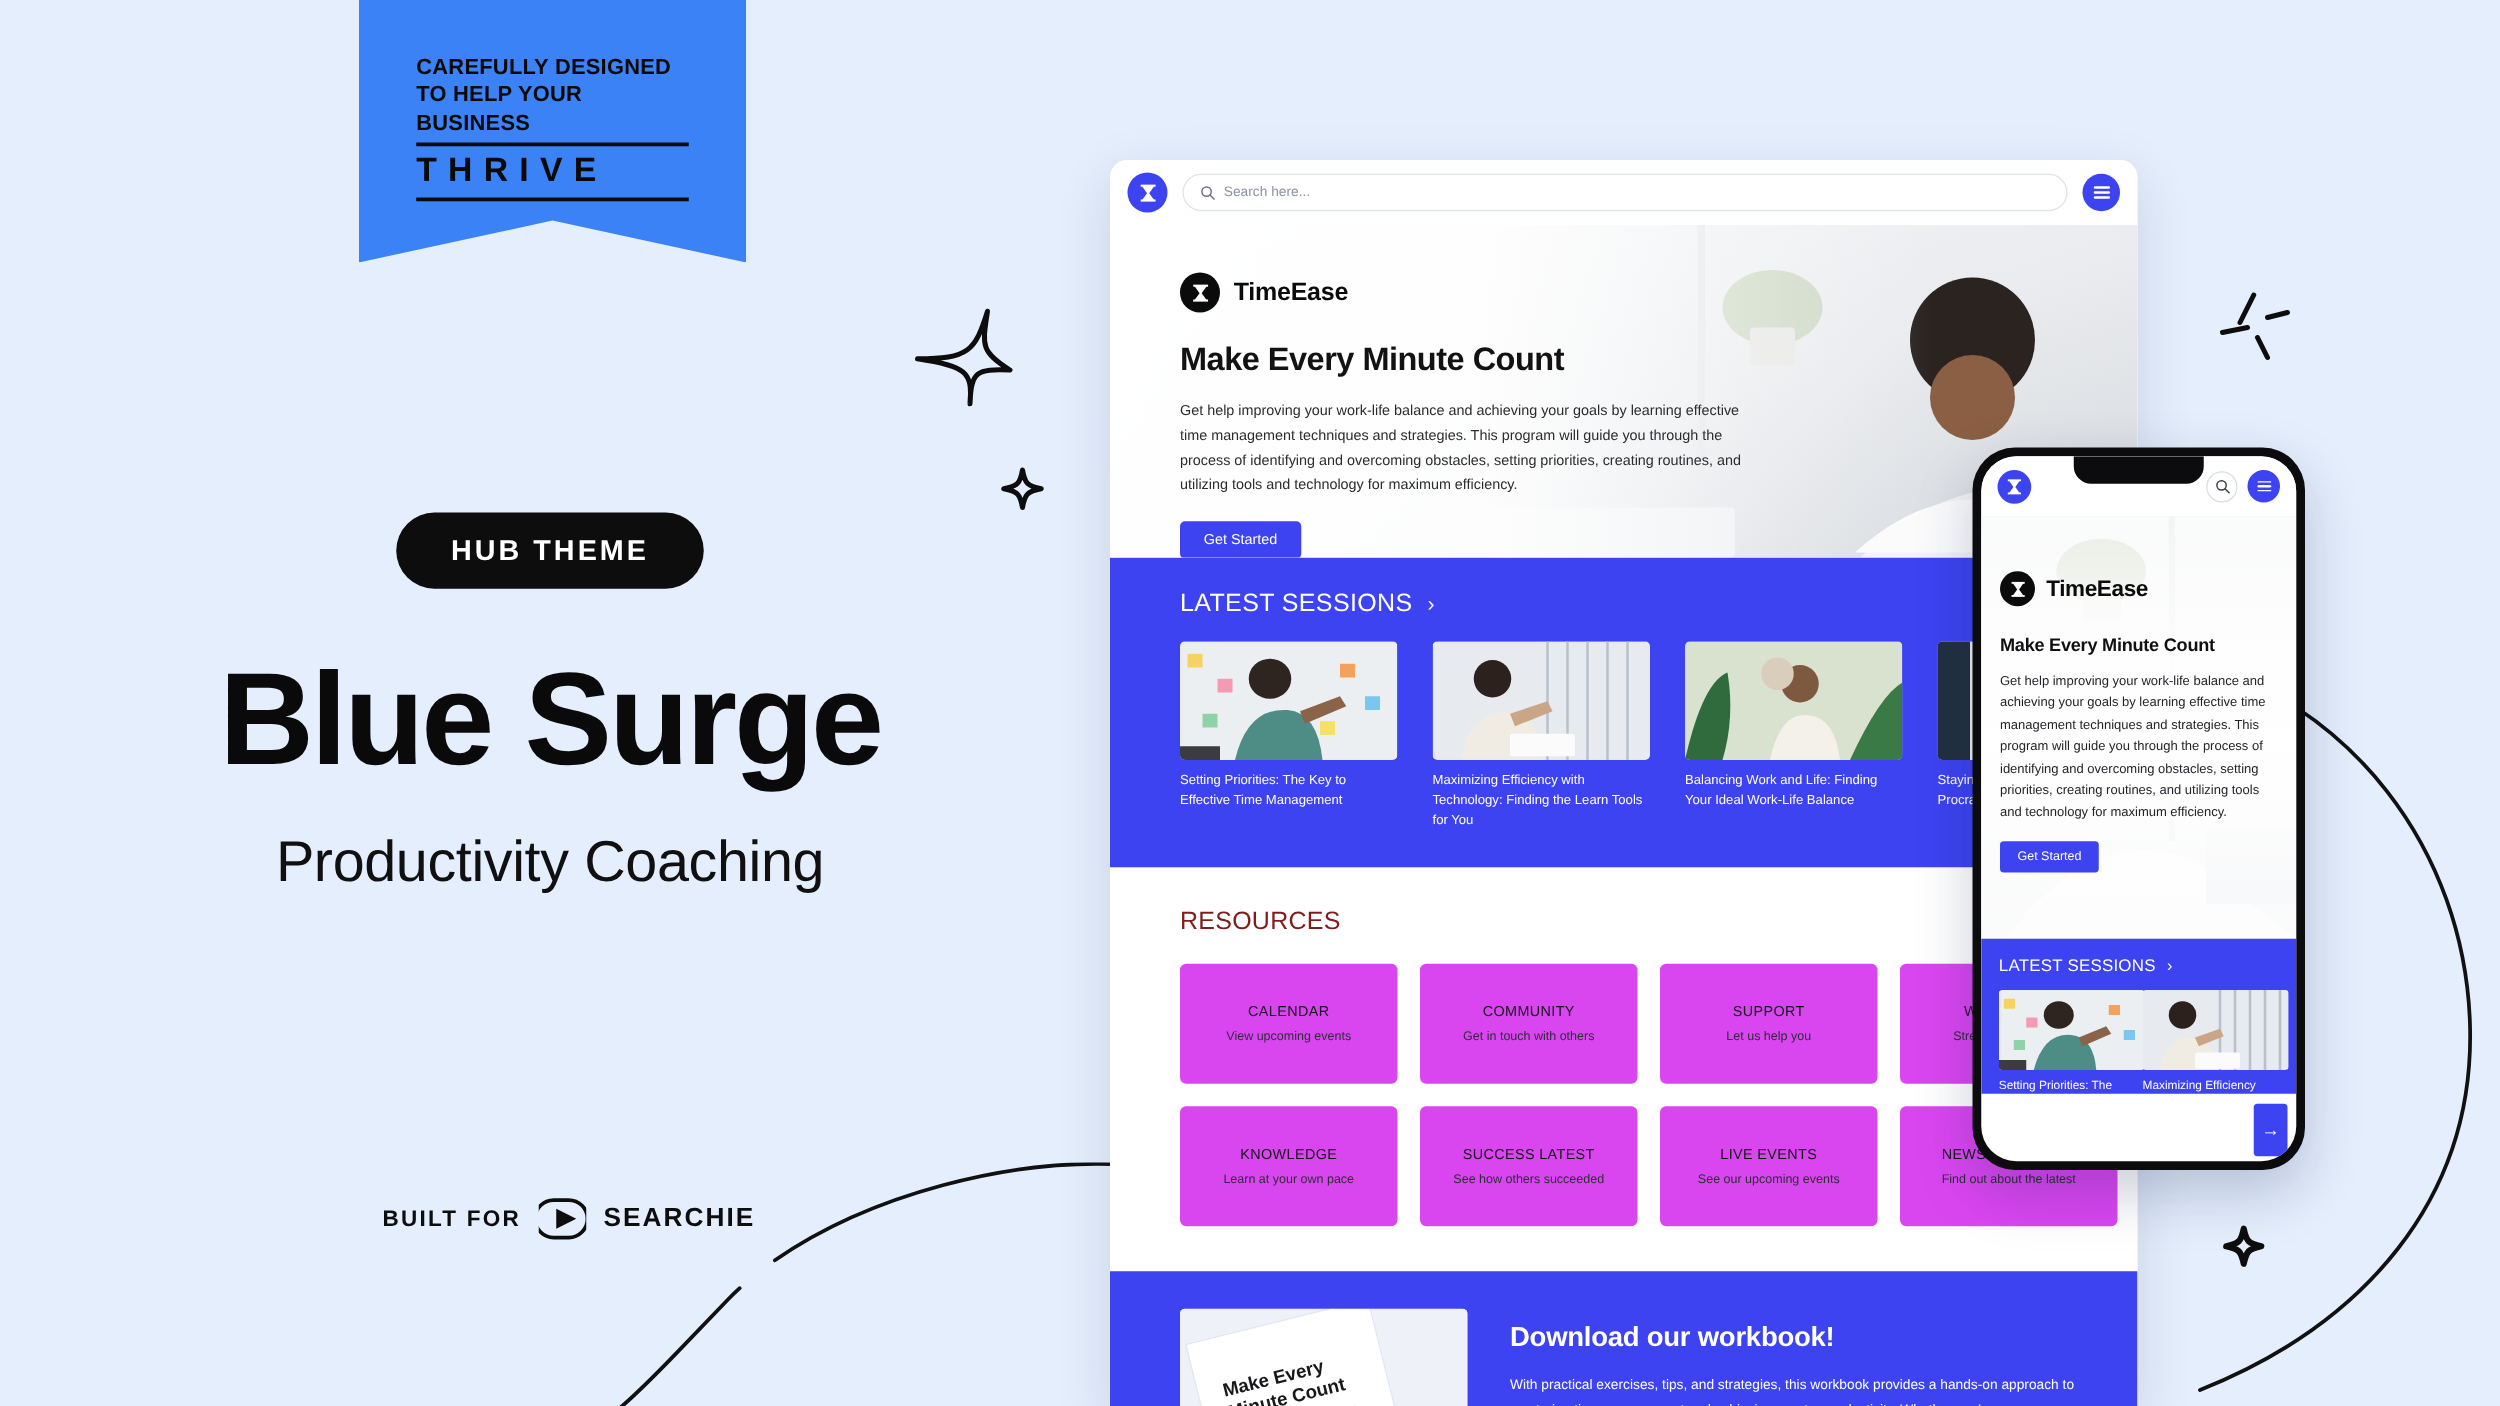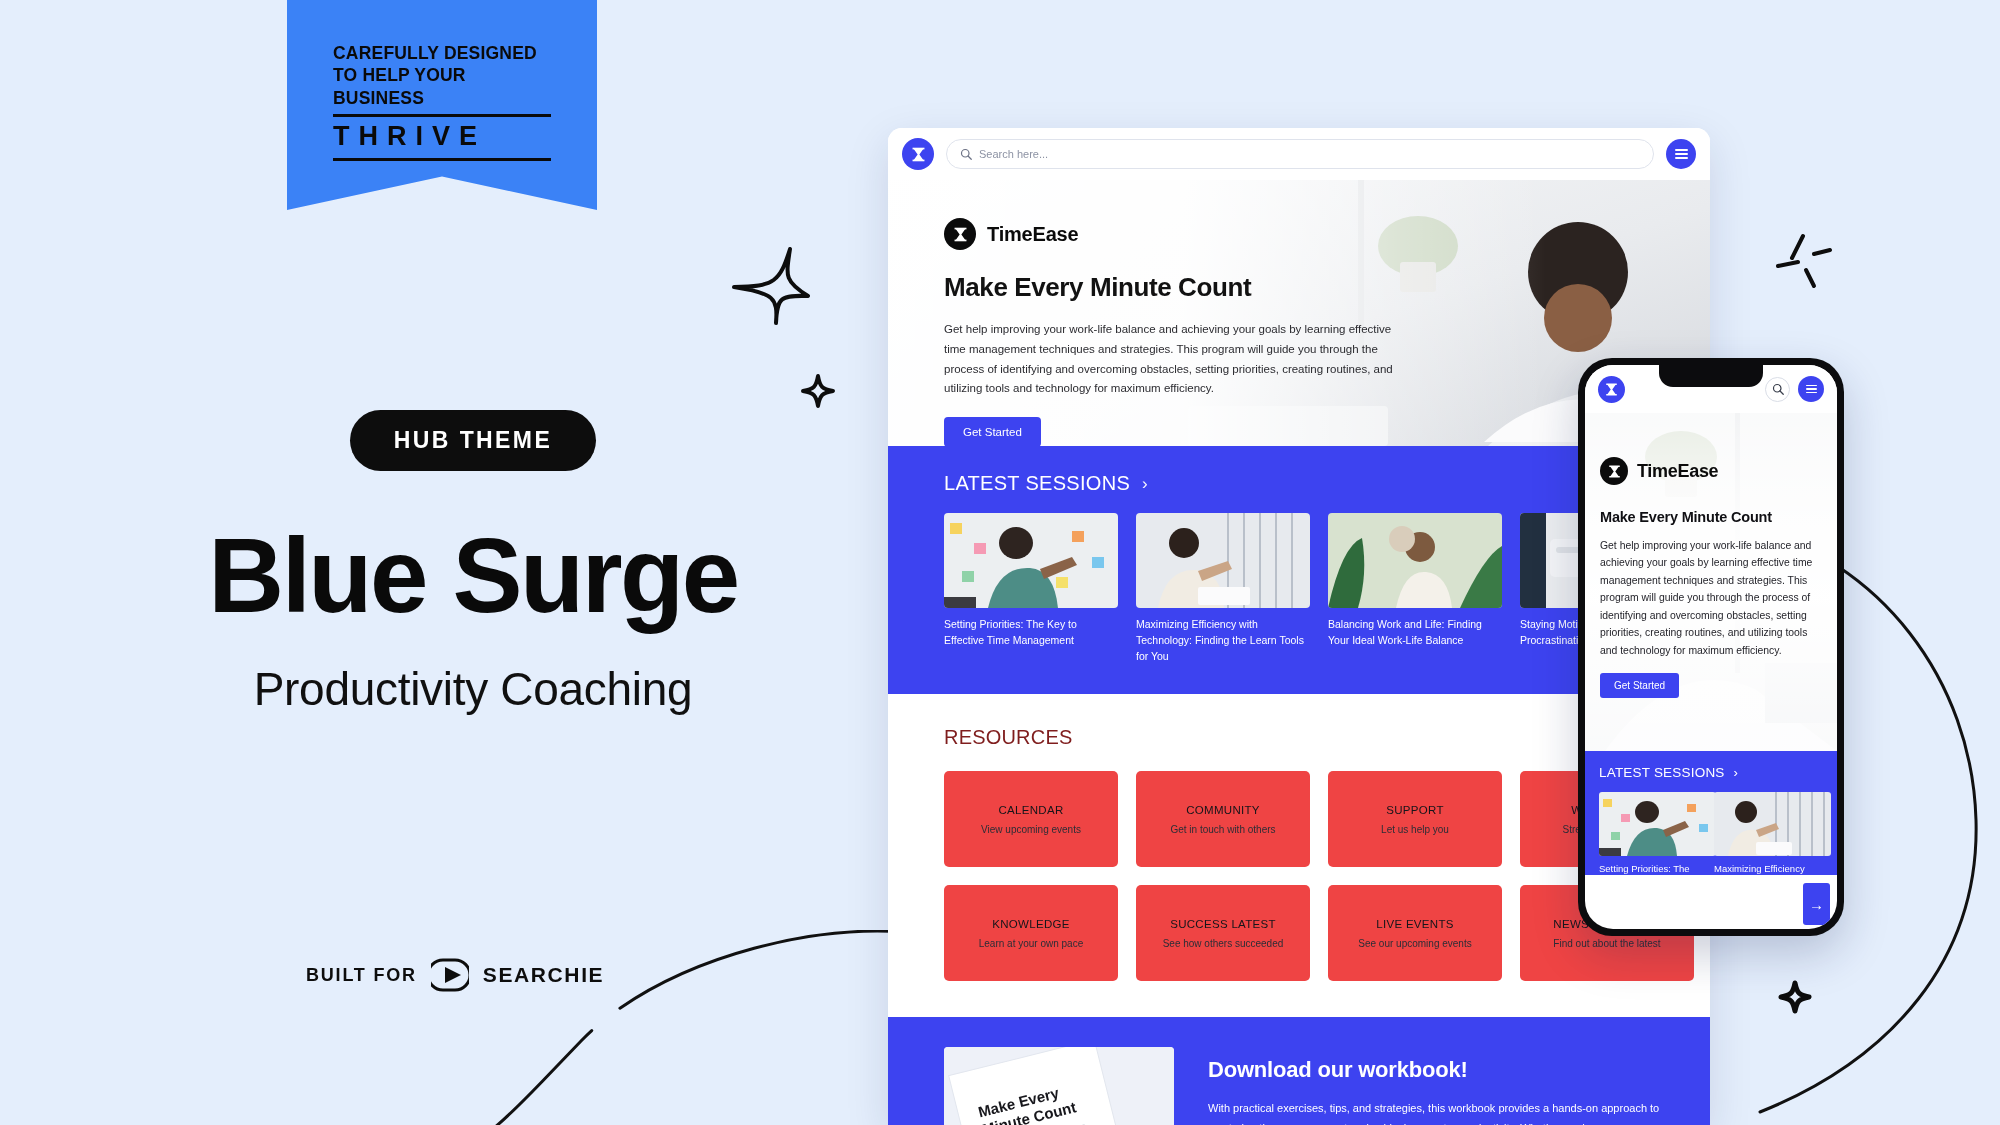--- a/index.html
+++ b/index.html
@@ -24,21 +24,21 @@
   }
   .ribbon-rule { width:218px; height:2.5px; background:#0a0a0a; margin:5px 0 3px; }
   .ribbon-thrive {
     font-weight:700; font-size:27px; letter-spacing:9px; color:#0a0a0a;
     width:218px; text-align:left; line-height:1.25;
   }
 
   
   .left-col {
     position:absolute; left:0; top:410px; width:880px;
-    display:flex; flex-direction:column; align-items:center;margin-left:33px;
+    display:flex; flex-direction:column; align-items:center;
   }
   .pill {
     background:#0d0d0d; color:#ffffff; border-radius:999px;
     padding:17px 44px; font-size:23px; font-weight:700; letter-spacing:2.4px;
   }
   .bigtitle {
     margin-top:52px; font-size:105px; font-weight:700; color:#0a0a0a;
     letter-spacing:-2.5px; line-height:1;
   }
   .subtitle {
@@ -107,31 +107,31 @@
   .btn-primary {
     display:inline-block; margin-top:18px; background:#3D43F0; color:#fff;
     font-size:11.5px; border-radius:4px; padding:9px 19px;
   }
 
   
   .band { background:#3D43F0; padding:26px 0 30px 56px; }
   .band-head { display:flex; align-items:center; gap:12px; }
   .band-title { color:#fff; font-size:20px; letter-spacing:.3px; }
   .band-chev { color:#fff; font-size:17px; line-height:1; opacity:.95; }
-  .cards { display:flex; gap:18px; margin-top:18px; }
+  .cards { display:flex; gap:28px; margin-top:18px; }
   .card { width:174px; flex:0 0 auto; }
   .card-img { width:174px; height:95px; border-radius:4px; overflow:hidden; position:relative; }
   .card-cap { margin-top:9px; color:#fff; font-size:10.5px; line-height:1.5; }
 
   
   .res { padding:32px 0 36px 56px; background:#fff; }
   .res-title { font-size:20px; color:#7f1d1d; letter-spacing:.2px; }
   .res-grid { margin-top:22px; display:grid; grid-template-columns:repeat(4,174px); gap:18px; }
   .res-cell {
-    background:#ef4444; border-radius:5px; height:96px;
+    background:#d946ef; border-radius:5px; height:96px;
     display:flex; flex-direction:column; align-items:center; justify-content:center; gap:8px;
   }
   .res-cell .t { font-size:11.5px; color:#15151a; letter-spacing:.3px; }
   .res-cell .d { font-size:10px; color:#2d2d36; }
 
   
   .wb { background:#3D43F0; padding:30px 0 40px 56px; display:flex; gap:34px; }
   .wb-img {
     width:230px; height:190px; border-radius:4px; flex:0 0 auto; overflow:hidden; position:relative;
     background:#eef1f7;

